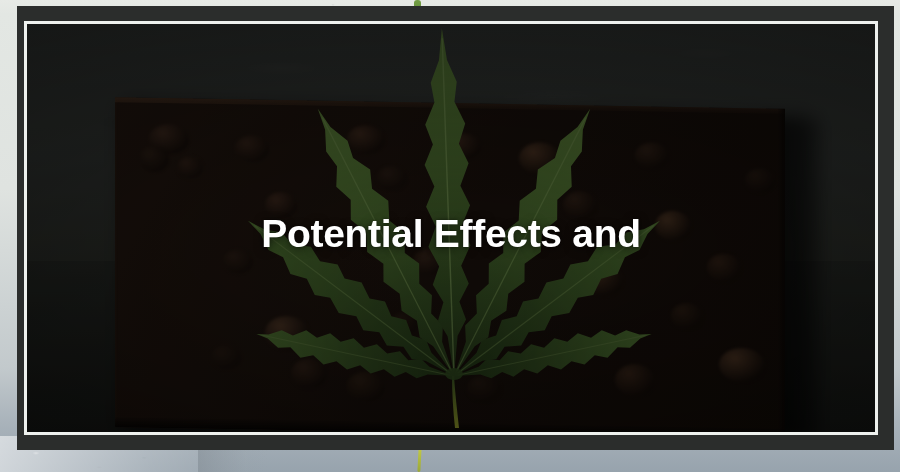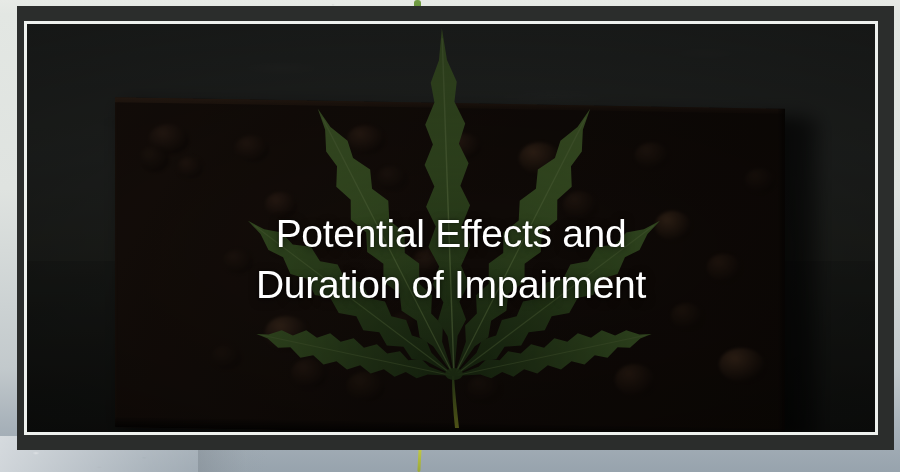--- a/index.html
+++ b/index.html
@@ -159,21 +159,21 @@
       radial-gradient(ellipse 120% 90% at 50% 55%, rgba(0,0,0,.22) 0%, rgba(0,0,0,.50) 75%, rgba(0,0,0,.62) 100%),
       rgba(0,0,0,.30);
   }
 
   
   .headline{
     position:absolute; left:0; right:0; top:184px;
     text-align:center;
     color:#ffffff;
     font-size:39px;
-    font-weight:normal;
+    font-weight:bold;
     line-height:51px;
     letter-spacing:-0.3px;
     text-shadow:0 2px 10px rgba(0,0,0,.55), 0 0 3px rgba(0,0,0,.4);
     z-index:6;
   }
   .headline .l{ display:block; white-space:nowrap; }
 </style>
 </head>
 <body>
 
@@ -296,18 +296,17 @@
 
             <ellipse cx="0" cy="-2" rx="9" ry="6" fill="#3a5a26" opacity=".9"></ellipse>
           </g>
         </svg>
       </div>
 
       <div class="dim"></div>
 
       <div class="headline">
         <span class="l">Potential Effects and</span>
-        <span class="l">Duration of Impairment</span>
       </div>
 
     </div>
   </div>
 </div>
 
 </body></html>

